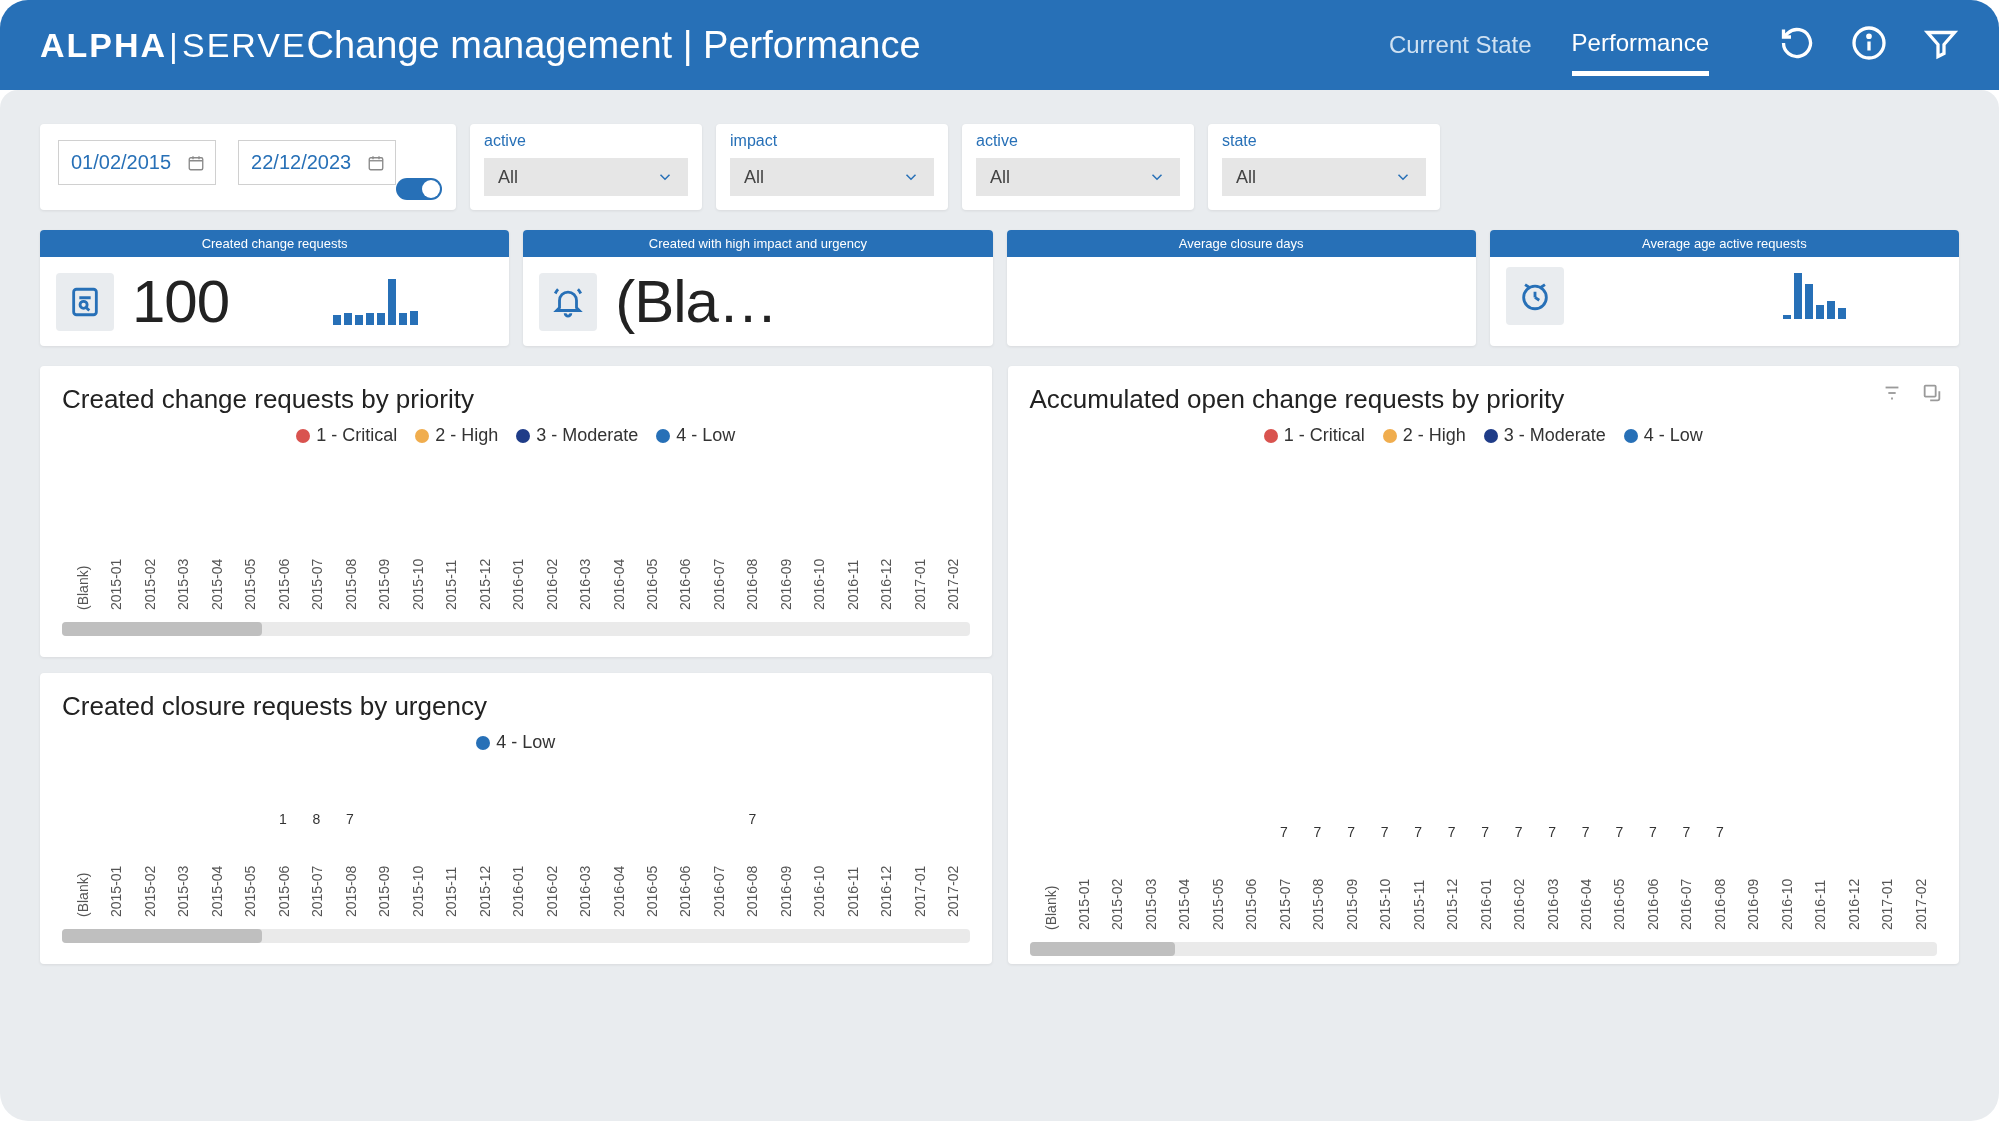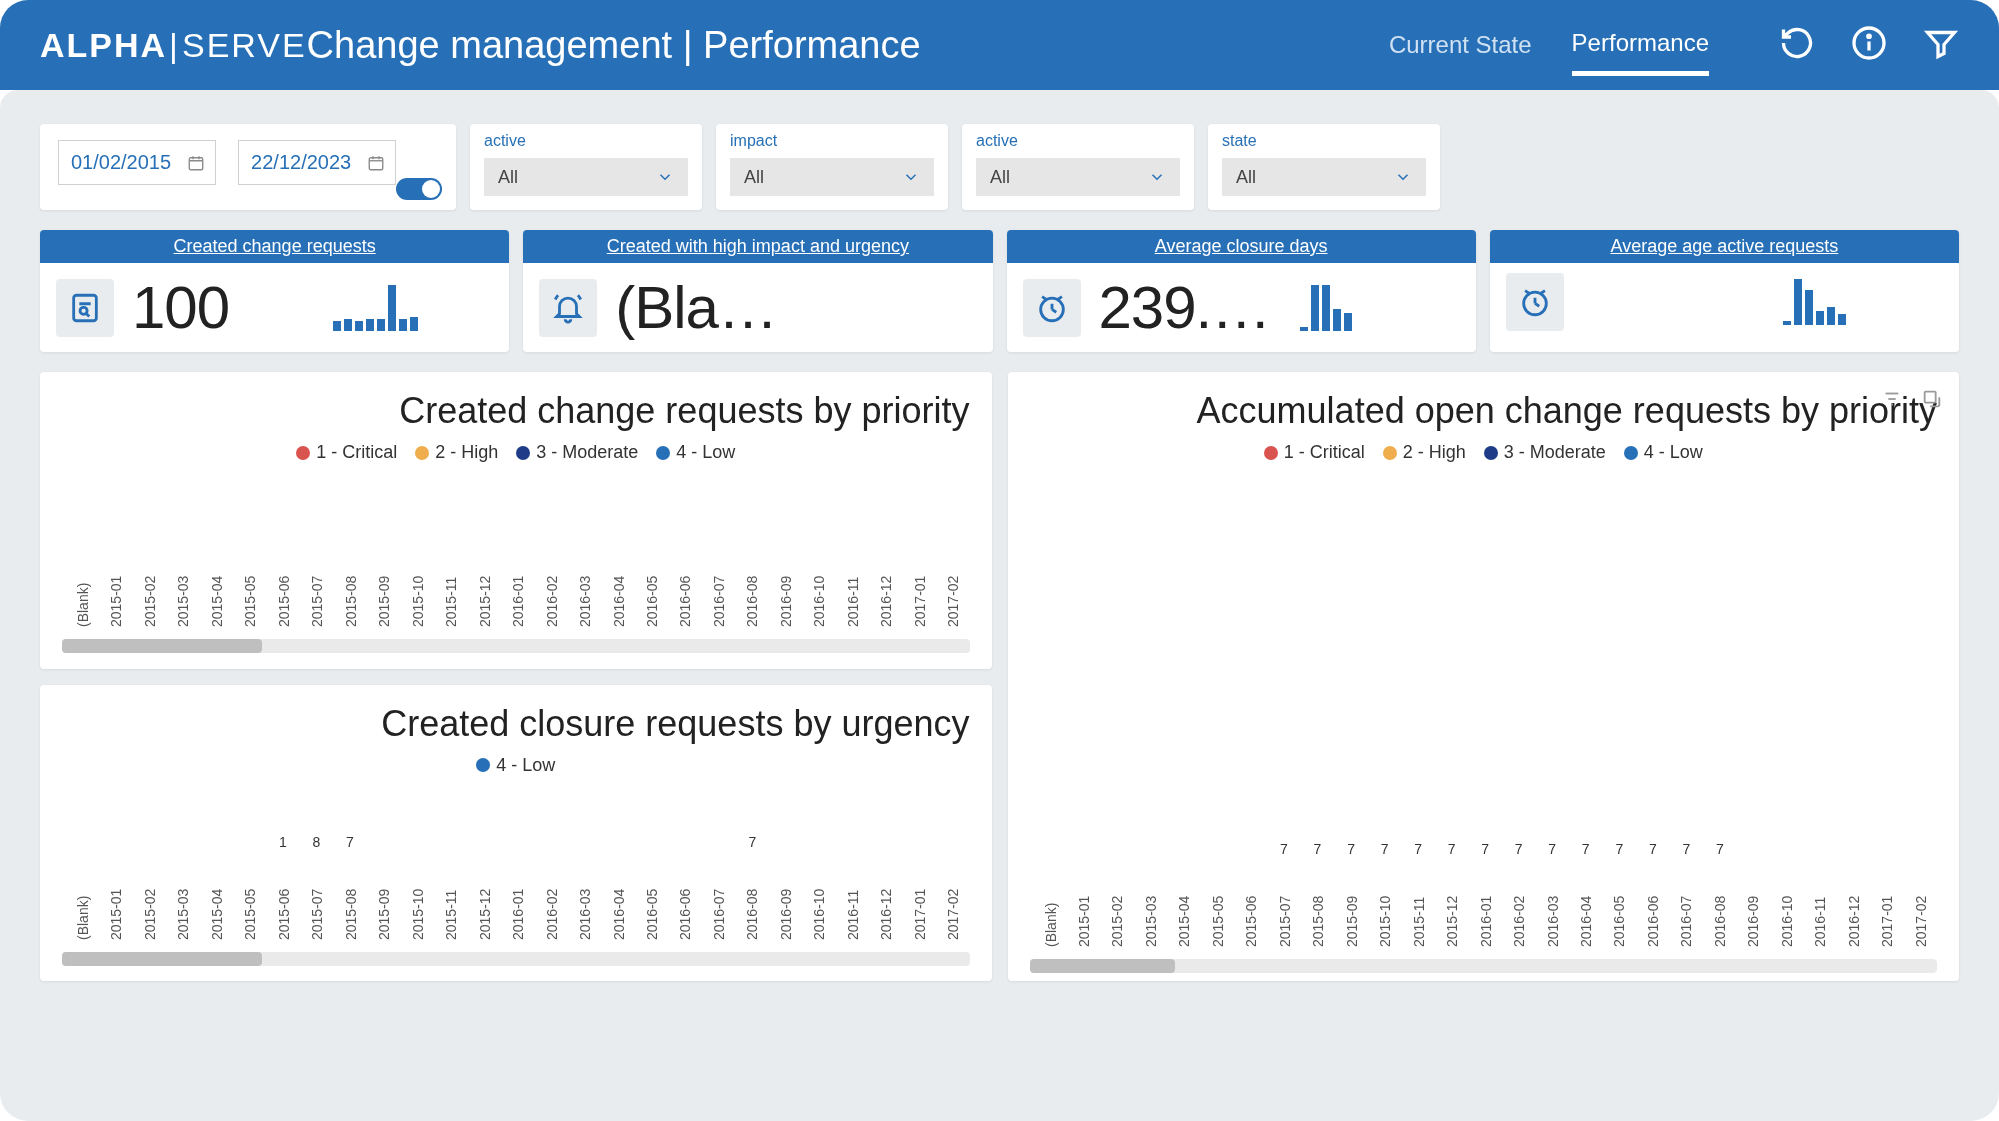--- a/index.html
+++ b/index.html
@@ -22,30 +22,30 @@
   .dateInput { border:1px solid #d0d0d0; padding:10px 44px 10px 12px; font-size:20px; color:#2770b7; position:relative; display:flex; align-items:center;}
   .dateInput svg{ position:absolute; right:10px; top:50%; transform:translateY(-50%); width:18px; height:18px; stroke:#8a8a8a; fill:none;}
   .toggle{ position:absolute; right:14px; bottom:10px; width:46px; height:22px; border-radius:11px; background:#2770b7; display:flex; align-items:center; justify-content:flex-end; padding:2px;}
   .toggle .dot{ width:18px; height:18px; background:#fff; border-radius:50%;}
   .filterCard { flex:0 0 232px; padding:8px 14px 14px;}
   .filterLabel { color:#2770b7; font-size:16px; margin-bottom:8px; display:block;}
   .dd { background:#e6e6e6; width:100%; height:38px; display:flex; align-items:center; justify-content:space-between; padding:0 14px; font-size:18px; color:#444;}
   .dd svg{ width:18px; height:18px; stroke:#2770b7; fill:none;}
   .rowKPI { display:flex; gap:14px; margin-top:20px;}
   .kpi { flex:1; background:#fff; border-radius:4px; overflow:hidden; box-shadow:0 1px 3px rgba(0,0,0,.08);}
-  .kpi .top{ background:#2770b7; color:#fff; text-align:center; font-size:18px; padding:6px 0;text-decoration:underline;}
+  .kpi .top{ background:#2770b7; color:#fff; text-align:center; font-size:13px; padding:6px 0;}
   .kpi .body{ display:flex; align-items:center; padding:10px 16px; gap:18px;}
   .kpi .iconBox{ width:58px; height:58px; background:#e9ecef; border-radius:4px; display:flex; align-items:center; justify-content:center;}
   .kpi .iconBox svg{ width:34px; height:34px; stroke:#2770b7; fill:none;}
   .kpi .big{ font-size:60px; font-weight:400; color:#222; letter-spacing:-1px; white-space:nowrap; overflow:hidden;}
   .kpi .spark{ margin-left:auto; width:160px; height:46px; display:flex; align-items:flex-end; gap:3px;}
   .kpi .spark div{ background:#2770b7; width:8px;}
   .grid { display:grid; grid-template-columns:1fr 1fr; grid-template-rows:auto auto; gap:16px; margin-top:20px;}
   .chartCard{ background:#fff; border-radius:4px; padding:18px 22px 8px; box-shadow:0 1px 3px rgba(0,0,0,.08); position:relative;}
-  .chartTitle{ font-size:36px; color:#222; margin-bottom:10px;text-align:right;}
+  .chartTitle{ font-size:26px; color:#222; margin-bottom:10px;}
   .legend{ display:flex; gap:18px; justify-content:center; margin-bottom:8px; font-size:18px; color:#333;}
   .legend span{ display:flex; align-items:center; gap:6px;}
   .legend .dot{ width:14px; height:14px; border-radius:50%;}
   .plot{ position:relative; height:140px; display:flex; align-items:flex-end; gap:2px; padding-left:4px;}
   .plot .col{ flex:1; display:flex; flex-direction:column; align-items:center; justify-content:flex-end; min-width:0;}
   .plot .bar{ width:20px; background:#2770b7; margin-bottom:2px; border-radius:1px;}
   .xlabels{ display:flex; padding-left:4px;}
   .xlabels div{ flex:1; font-size:14px; color:#555; writing-mode:vertical-rl; transform:rotate(180deg); text-align:left; padding-top:4px; height:90px; display:flex; align-items:center; justify-content:flex-start;}
   .scrollTrack{ height:14px; background:#eaeaea; border-radius:4px; margin-top:8px; position:relative;}
   .scrollThumb{ position:absolute; left:0; top:0; height:100%; width:22%; background:#bfbfbf; border-radius:4px;}
@@ -181,39 +181,20 @@
                 <path d="M10 20a2 2 0 0 0 4 0"></path>
                 <path d="M3 6c1-2 2-3 2-3"></path>
                 <path d="M21 6c-1-2-2-3-2-3"></path>
               </svg>
             </div>
         <div class="big">(Bla…</div>
       </div>
     </div>
     <div class="kpi">
       <div class="top">Average closure days</div>
-      <div class="body">
-        <div class="iconBox">
-              <svg viewBox="0 0 24 24" stroke-width="2">
-                <circle cx="12" cy="13" r="8"></circle>
-                <line x1="12" y1="13" x2="12" y2="9"></line>
-                <line x1="12" y1="13" x2="15" y2="15"></line>
-                <line x1="5" y1="4" x2="8" y2="6"></line>
-                <line x1="19" y1="4" x2="16" y2="6"></line>
-              </svg>
-            </div>
-        <div class="big">239.…</div>
-        <div class="spark">
-              <div style="height: 7.69231%;"></div>
-              <div style="height: 100%;"></div>
-              <div style="height: 100%;"></div>
-              <div style="height: 46.1538%;"></div>
-              <div style="height: 38.4615%;"></div>
-            </div>
-      </div>
     </div>
     <div class="kpi">
       <div class="top">Average age active requests</div>
       <div class="body">
         <div class="iconBox">
               <svg viewBox="0 0 24 24" stroke-width="2">
                 <circle cx="12" cy="13" r="8"></circle>
                 <line x1="12" y1="13" x2="12" y2="9"></line>
                 <line x1="12" y1="13" x2="15" y2="15"></line>
                 <line x1="5" y1="4" x2="8" y2="6"></line>

